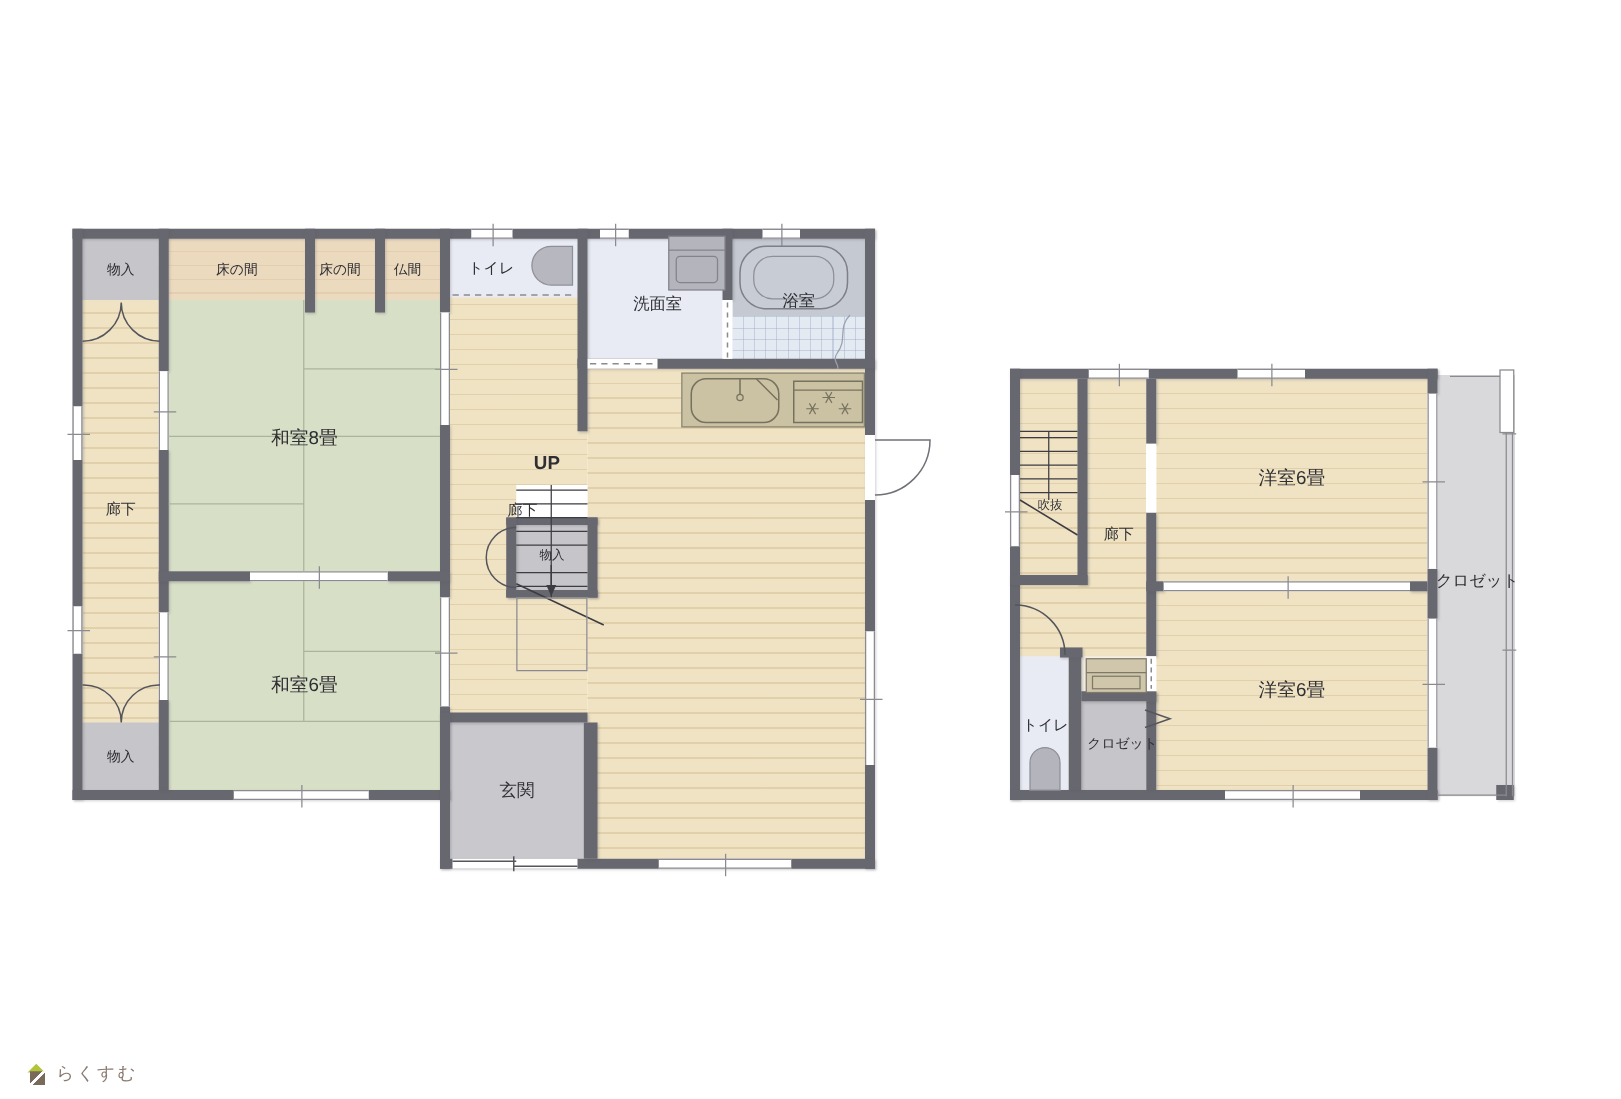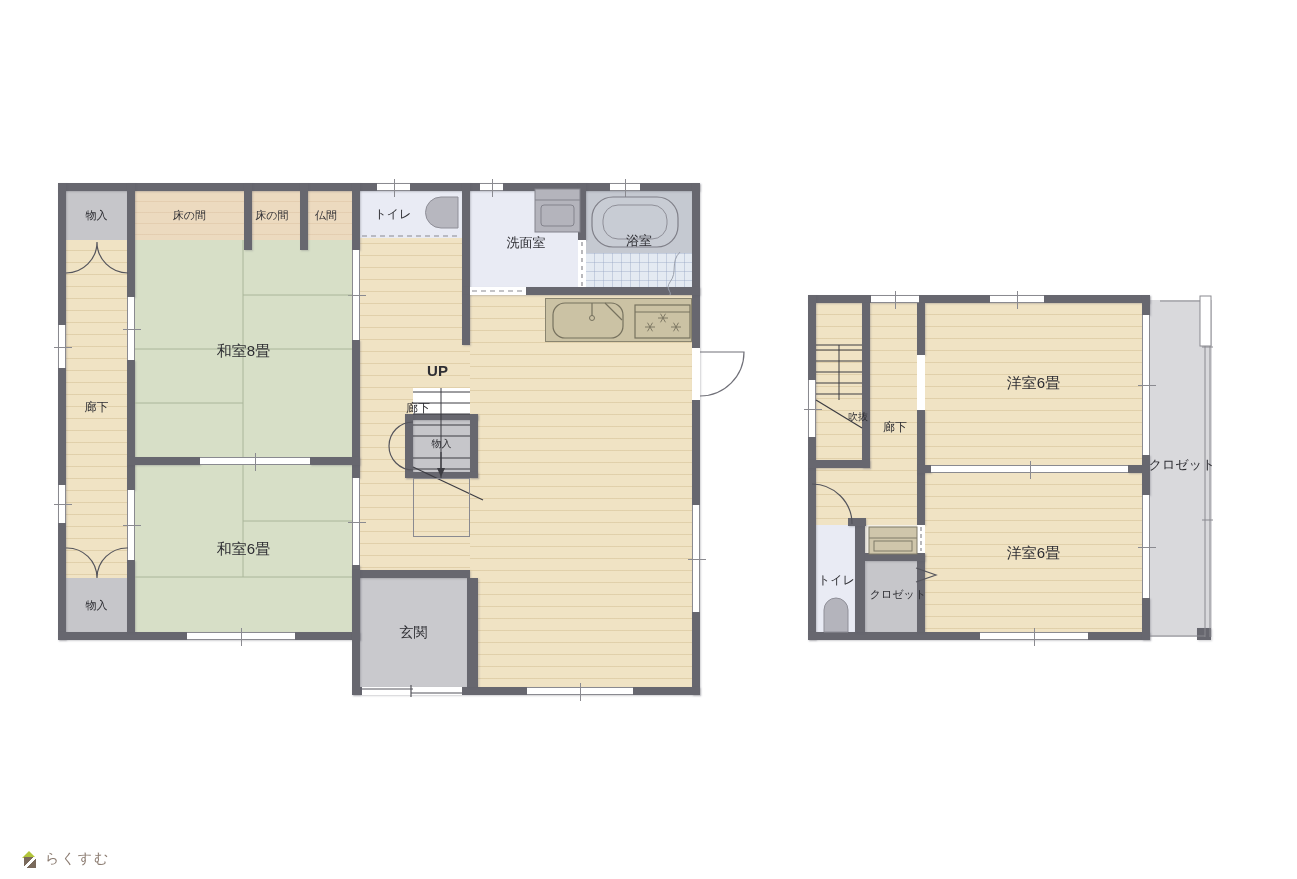--- a/index.html
+++ b/index.html
@@ -182,21 +182,21 @@
     <div class="win-h" style="left:871px;top:295px;width:48px;"></div>
     <div class="win-h" style="left:990px;top:295px;width:54px;"></div>
     <div class="win-h" style="left:980px;top:632px;width:108px;"></div>
     <div class="win-v" style="left:808px;top:380px;height:57px;"></div>
     <div class="win-v" style="left:1142px;top:315px;height:140px;"></div>
     <div class="win-v" style="left:1142px;top:495px;height:103px;"></div>
     <div class="gap" style="left:917px;top:355px;width:8px;height:55px;"></div>
     <div class="gap" style="left:917px;top:525px;width:8px;height:28px;"></div>
     <div class="win-h" style="left:931px;top:465px;width:197px;"></div>
 
-    <div class="lbl" style="left:828px;top:395px;width:60px;height:18px;font-size:10px;margin-top:13px;">
+    <div class="lbl" style="left:810px;top:395px;width:60px;height:18px;font-size:10px;">
         <span>吹抜</span>
       </div>
     <div class="lbl" style="left:868px;top:417px;width:54px;height:20px;font-size:12px;">
         <span>廊下</span>
       </div>
     <div class="lbl col" style="left:925px;top:352px;width:217px;height:62px;font-size:15px;">
       <span>洋室</span>
         <span>6畳</span>
       </div>
     <div class="lbl col" style="left:925px;top:522px;width:217px;height:62px;font-size:15px;">

